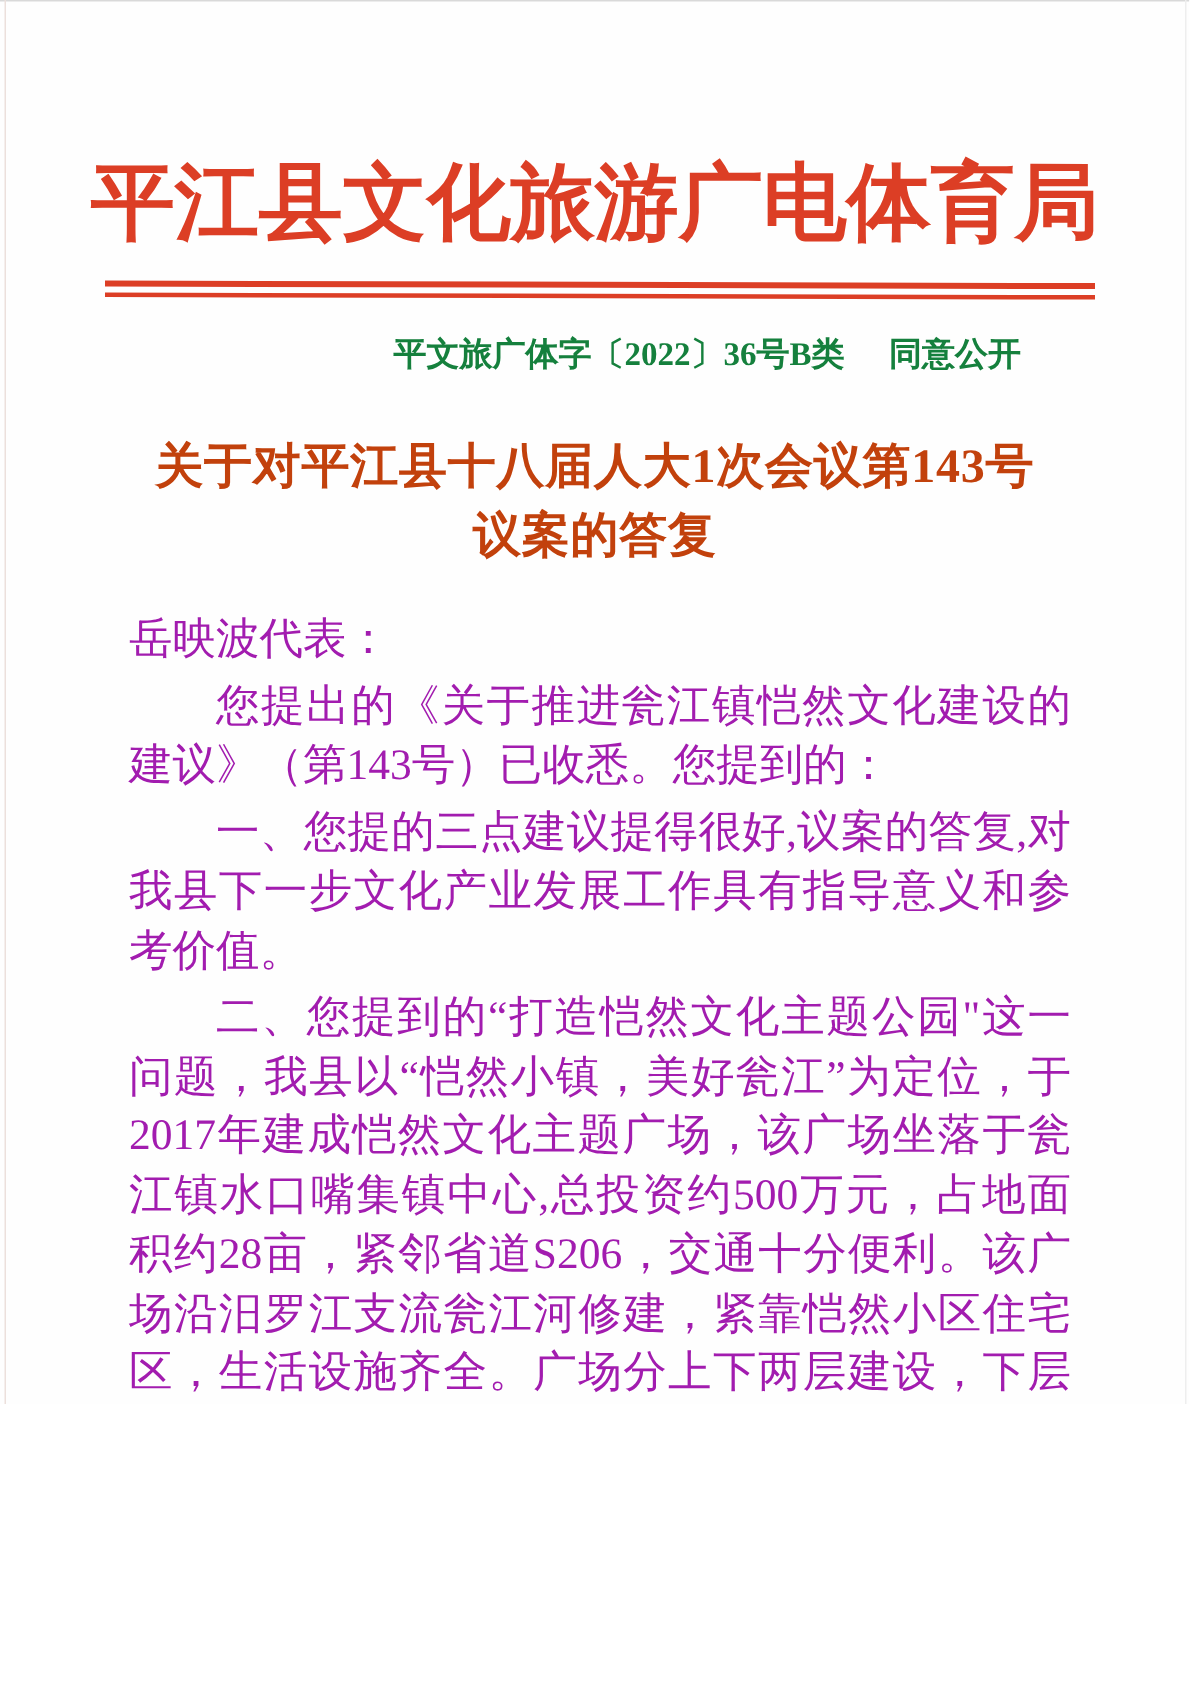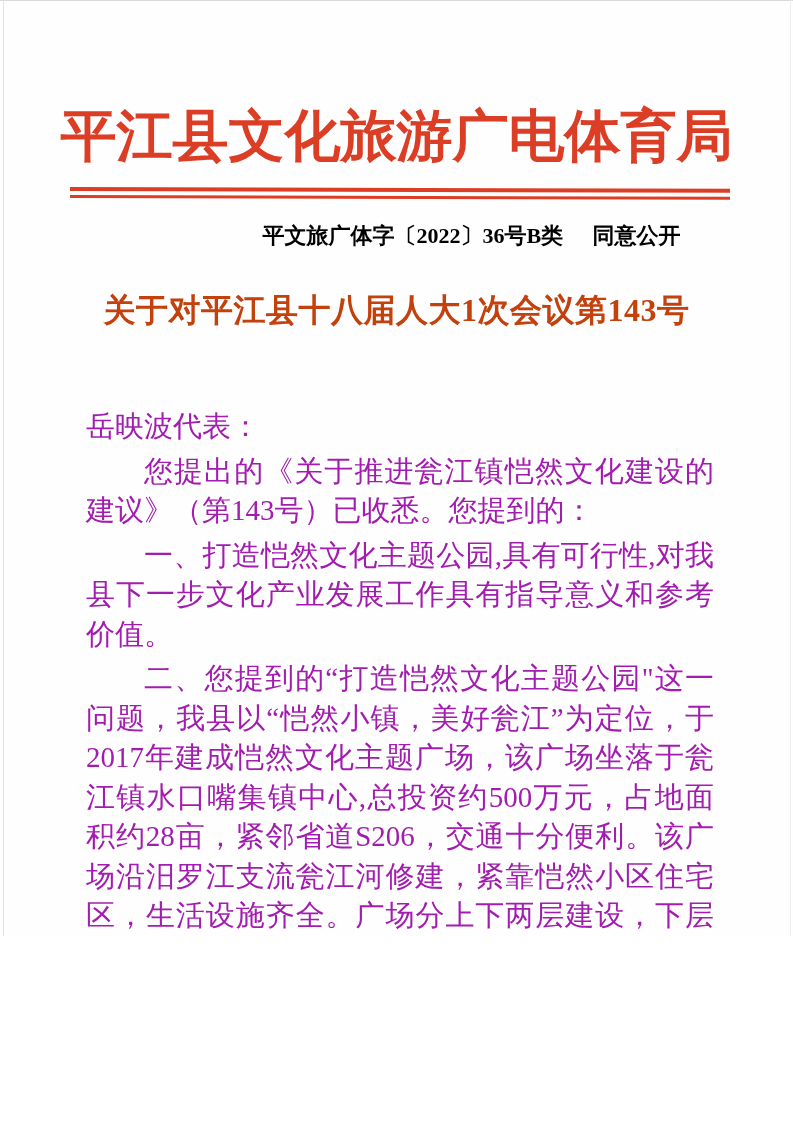--- a/index.html
+++ b/index.html
@@ -38,21 +38,21 @@
   .rule-bottom-2 { top: 1044px; left: 72px; width: 641px; height: 3px; transform: rotate(0.38deg); background: #dd4530; }
 
   .docnum-row {
     position: absolute;
     top: 220px; left: 0; right: 0;
     padding-left: 150px;
     text-align: center;
     font-size: 22px;
     line-height: 32px;
     font-weight: bold;
-    color: #000000;
+    color: #15803d;
     white-space: nowrap;
   }
   .docnum-row .openness { margin-left: 24px; }
 
   .title {
     position: absolute;
     top: 287px; left: 0; right: 0;
     text-align: center;
     font-size: 32px;
     line-height: 46px;
@@ -88,25 +88,26 @@
   <div class="rule rule-top-1"></div>
   <div class="rule rule-top-2"></div>
 
   <div class="docnum-row">
     <span>平文旅广体字〔2022〕36号B类</span>
     <span class="openness">同意公开</span>
   </div>
 
   <div class="title">
     <div>关于对平江县十八届人大1次会议第143号</div>
+    <div>议案的答复</div>
   </div>
 
   <div class="body">
     <p class="salutation">岳映波代表：</p>
     <p>您提出的《关于推进瓮江镇恺然文化建设的建议》（第143号）已收悉。您提到的：</p>
-    <p>一、打造恺然文化主题公园,具有可行性,对我县下一步文化产业发展工作具有指导意义和参考价值。</p>
+    <p>一、您提的三点建议提得很好,议案的答复,对我县下一步文化产业发展工作具有指导意义和参考价值。</p>
     <p>二、您提到的“打造恺然文化主题公园"这一问题，我县以“恺然小镇，美好瓮江”为定位，于2017年建成恺然文化主题广场，该广场坐落于瓮江镇水口嘴集镇中心,总投资约500万元，占地面积约28亩，紧邻省道S206，交通十分便利。该广场沿汨罗江支流瓮江河修建，紧靠恺然小区住宅区，生活设施齐全。广场分上下两层建设，下层包括景观绿化、亲水平台、沿江绿道等，上层为公共厕所、停车场、集散广场，广场上有大型LED电子屏、羽毛球场等文体健身器材设施，停车场拥有停车位50个，广场可容纳300-500人。为方便群众前往广场娱乐健身，还修建有便桥，是瓮江</p>
   </div>
 
   <div class="rule rule-bottom-1"></div>
   <div class="rule rule-bottom-2"></div>
 
 </div>
 
 </body></html>

